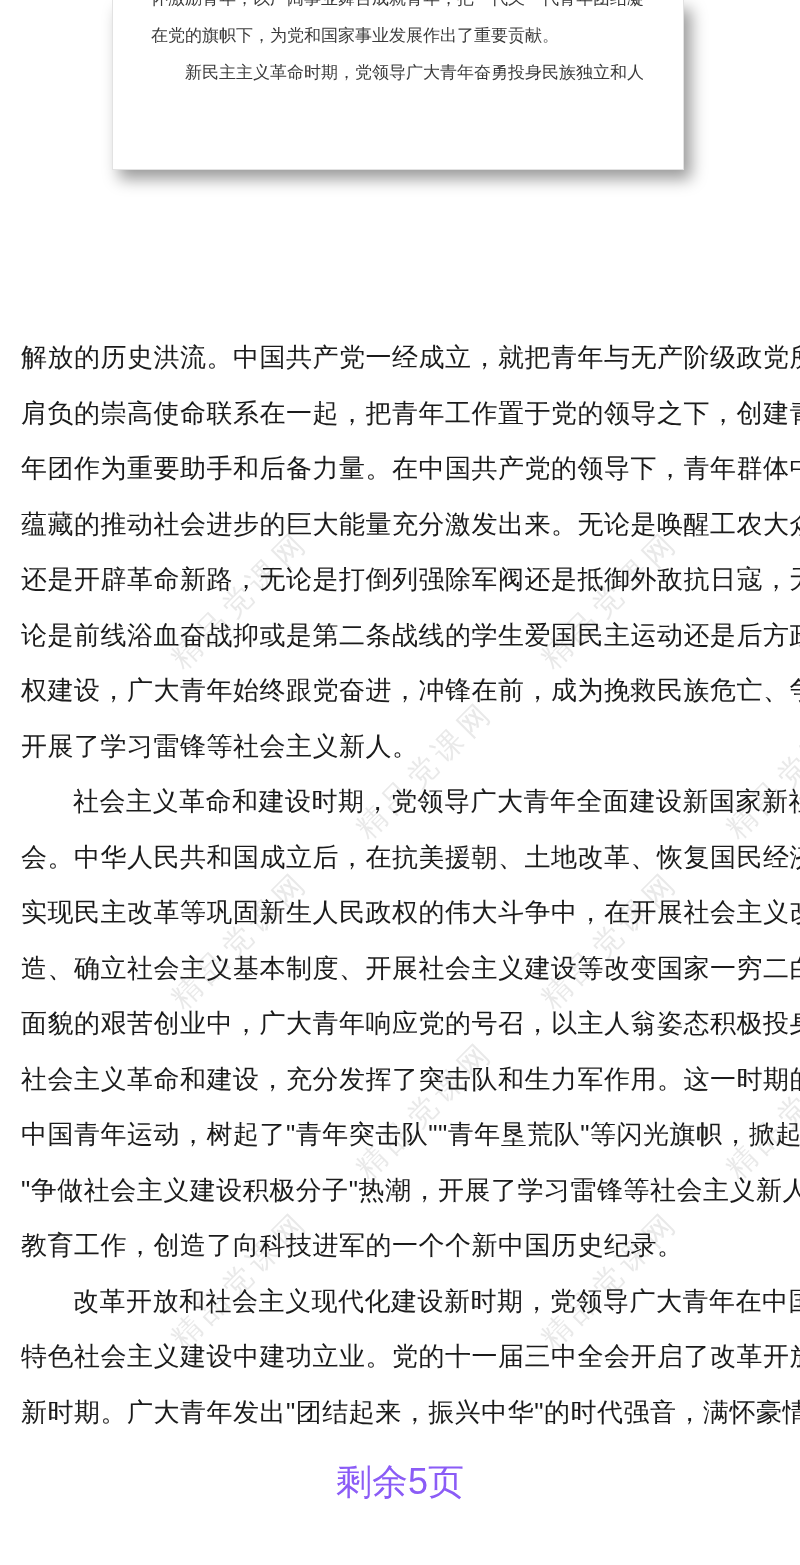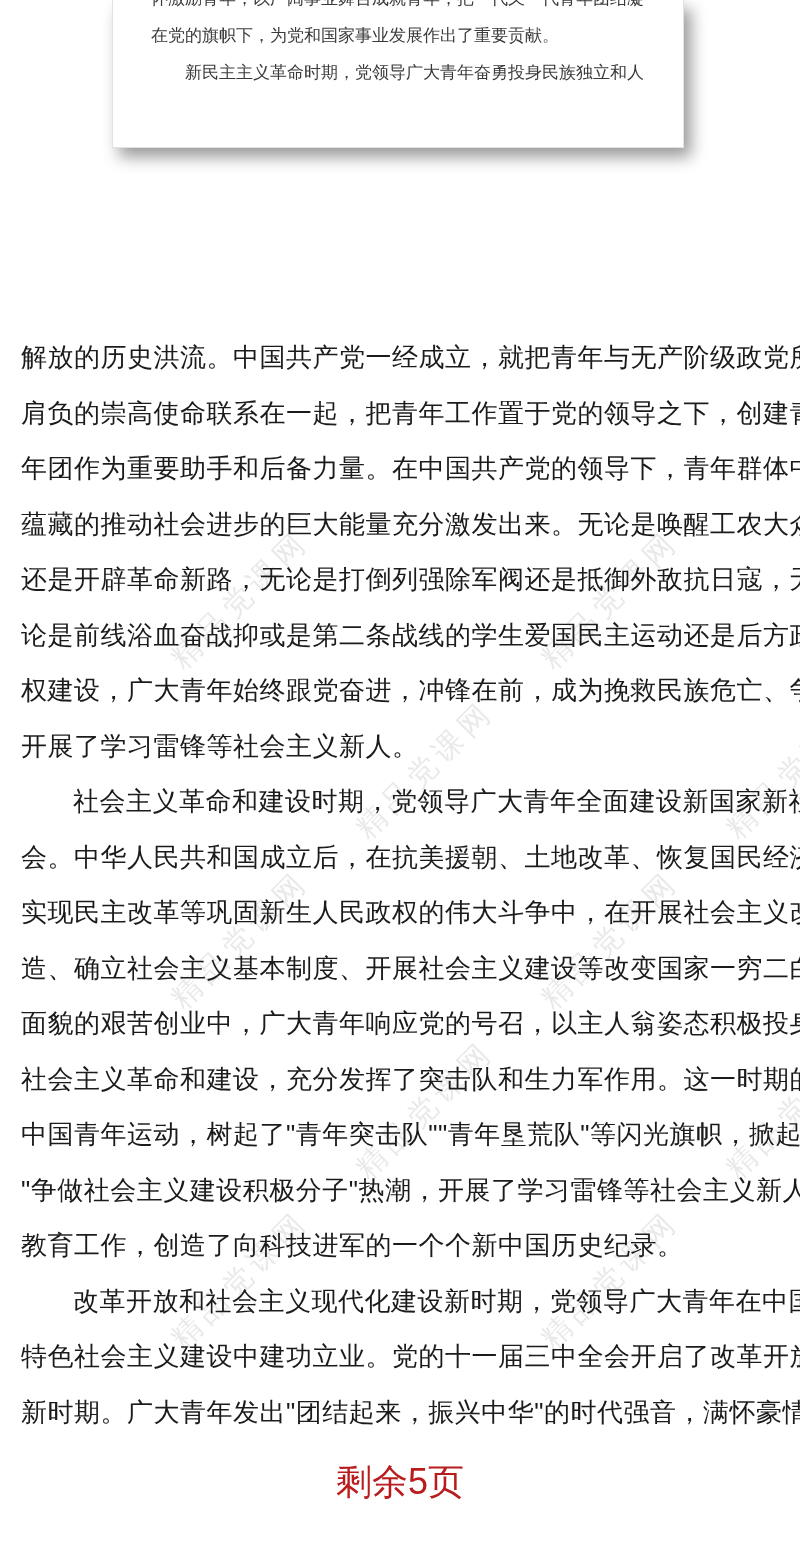--- a/index.html
+++ b/index.html
@@ -7,21 +7,21 @@
     width: 800px; height: 1565px;
     background: #ffffff;
     font-family: "Liberation Sans", sans-serif;
     position: relative;
     overflow: hidden;
   }
   
   .doc-card {
     position: absolute;
     left: 112px; top: 0;
-    width: 572px; height: 148px;
+    width: 572px; height: 170px;
     background: #ffffff;
     border: 1px solid #e2e2e2;
     border-top: none;
     box-shadow: 7px 9px 15px rgba(0,0,0,0.40);
     overflow: hidden;
     box-sizing: border-box;
     z-index: 3;
   }
   .card-text { margin-top: -20px; padding: 0 40px 0 38px; }
   .card-line {
@@ -59,21 +59,21 @@
   }
   .body-line.indent { padding-left: 52px; }
   
   .footer {
     position: absolute;
     left: 0; top: 1460px;
     width: 100%;
     display: flex; justify-content: center; align-items: center;
     gap: 38px;
     font-size: 36px; line-height: 44px;
-    color: #b91c1c;
+    color: #8b5cf6;
     z-index: 2;
     cursor: pointer;
   }
 </style>
 </head>
 <body>
 
 <div class="page-root">
 
   <div class="doc-card">

